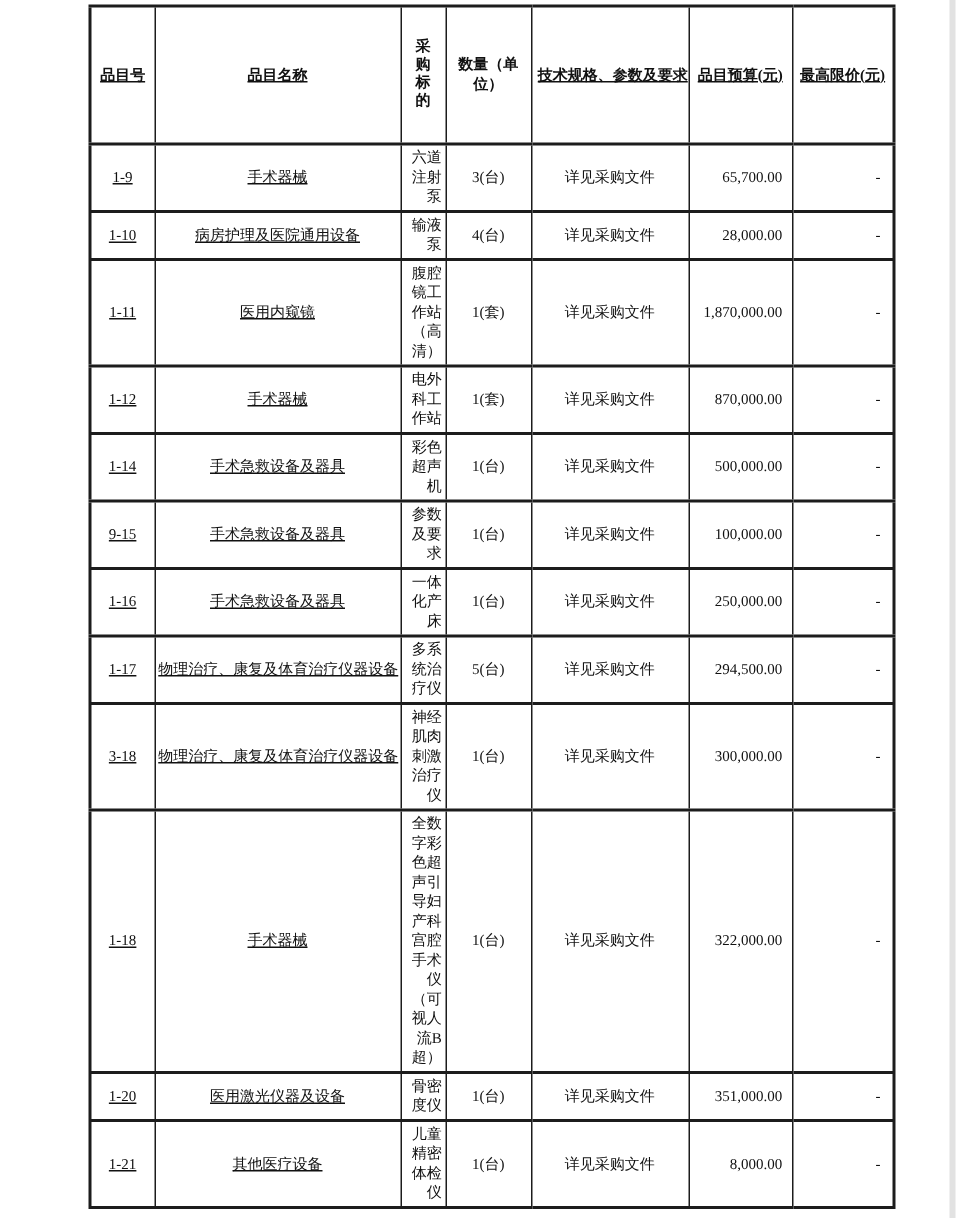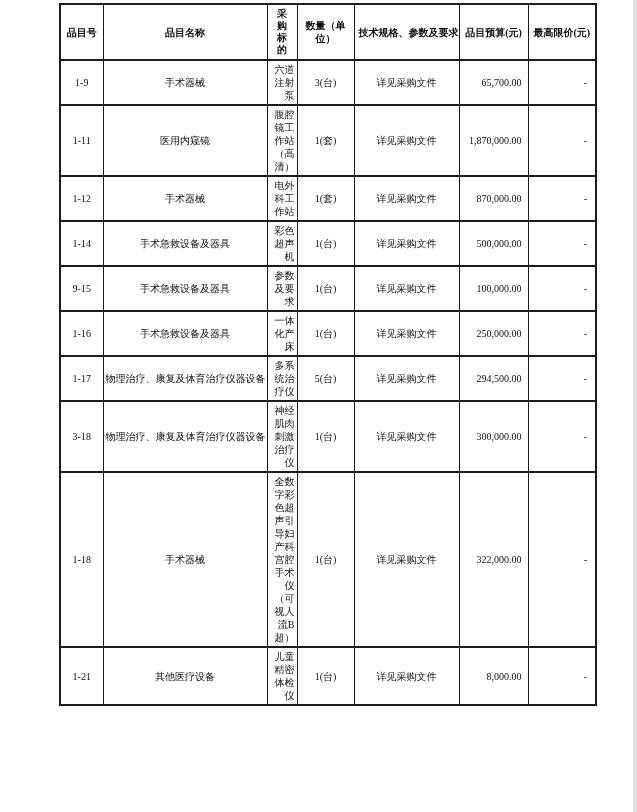--- a/index.html
+++ b/index.html
@@ -28,22 +28,22 @@
     border-left: 1px solid #1c1c1c;
     border-right: 1px solid #1c1c1c;
     border-top: 2px solid #1c1c1c;
     border-bottom: 2px solid #1c1c1c;
     vertical-align: middle;
     text-align: center;
     line-height: 13px;
     padding: 3px 2px;
     overflow: hidden;
   }
-  thead th { font-weight: bold; padding: 3px 4px; }
-  th.nowrap, td.nowrap { white-space: nowrap; }
+  thead th { font-weight: bold; padding: 21px 4px; }
+  th.nowrap, td.nowrap { white-space: nowrap; text-decoration: underline; }
   th.v-head span {
     display: inline-block;
     width: 12px;
     line-height: 12px;
     text-align: center;
     word-break: break-all;
   }
   td.target {
     padding: 2px 2px;
     text-align: right;
@@ -96,20 +96,29 @@
     <tr>
       <td class="nowrap">1-9</td>
       <td class="nowrap">手术器械</td>
       <td class="target">六道注射泵</td>
       <td>3(台)</td>
       <td>详见采购文件</td>
       <td class="num">65,700.00</td>
       <td class="cap">-</td>
     </tr>
 
+    <tr>
+      <td class="nowrap">1-10</td>
+      <td class="nowrap">病房护理及医院通用设备</td>
+      <td class="target">输液泵</td>
+      <td>4(台)</td>
+      <td>详见采购文件</td>
+      <td class="num">28,000.00</td>
+      <td class="cap">-</td>
+    </tr>
 
     <tr>
       <td class="nowrap">1-11</td>
       <td class="nowrap">医用内窥镜</td>
       <td class="target">腹腔镜工作站（高清）</td>
       <td>1(套)</td>
       <td>详见采购文件</td>
       <td class="num">1,870,000.00</td>
       <td class="cap">-</td>
     </tr>
@@ -178,20 +187,29 @@
     <tr>
       <td class="nowrap">1-18</td>
       <td class="nowrap">手术器械</td>
       <td class="target">全数字彩色超声引导妇产科宫腔手术仪（可视人流B超）</td>
       <td>1(台)</td>
       <td>详见采购文件</td>
       <td class="num">322,000.00</td>
       <td class="cap">-</td>
     </tr>
 
+    <tr>
+      <td class="nowrap">1-20</td>
+      <td class="nowrap">医用激光仪器及设备</td>
+      <td class="target">骨密度仪</td>
+      <td>1(台)</td>
+      <td>详见采购文件</td>
+      <td class="num">351,000.00</td>
+      <td class="cap">-</td>
+    </tr>
 
     <tr>
       <td class="nowrap">1-21</td>
       <td class="nowrap">其他医疗设备</td>
       <td class="target">儿童精密体检仪</td>
       <td>1(台)</td>
       <td>详见采购文件</td>
       <td class="num">8,000.00</td>
       <td class="cap">-</td>
     </tr>

